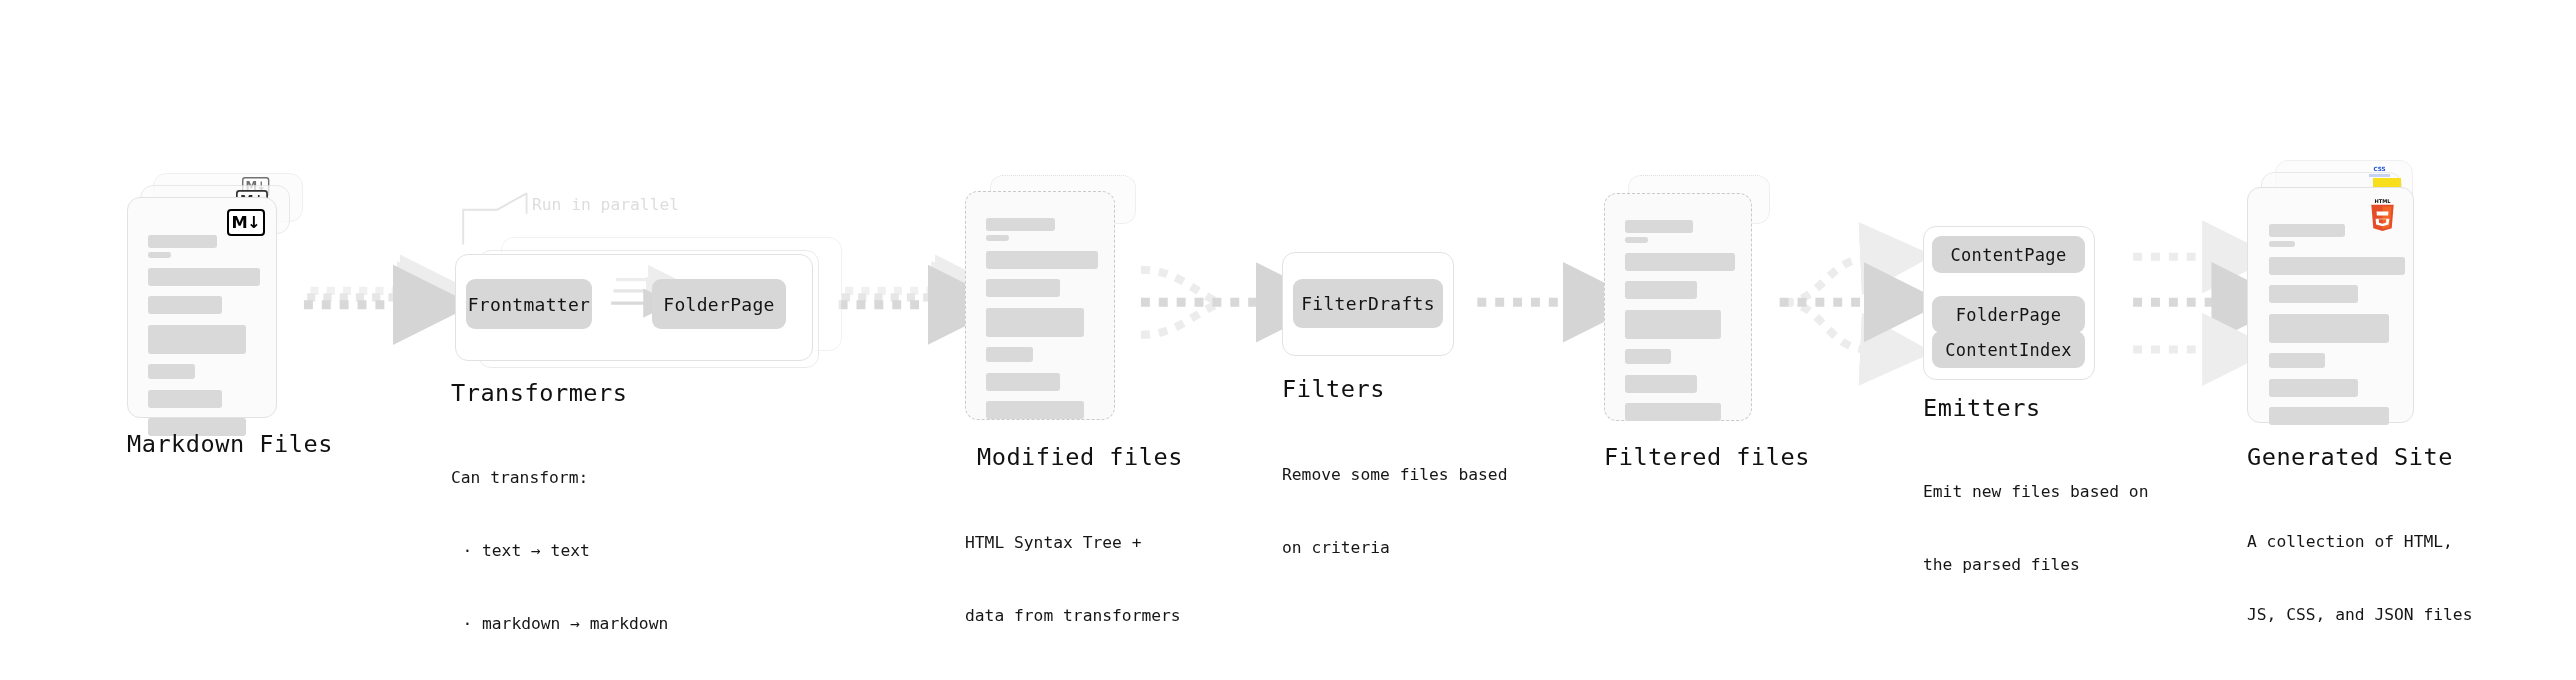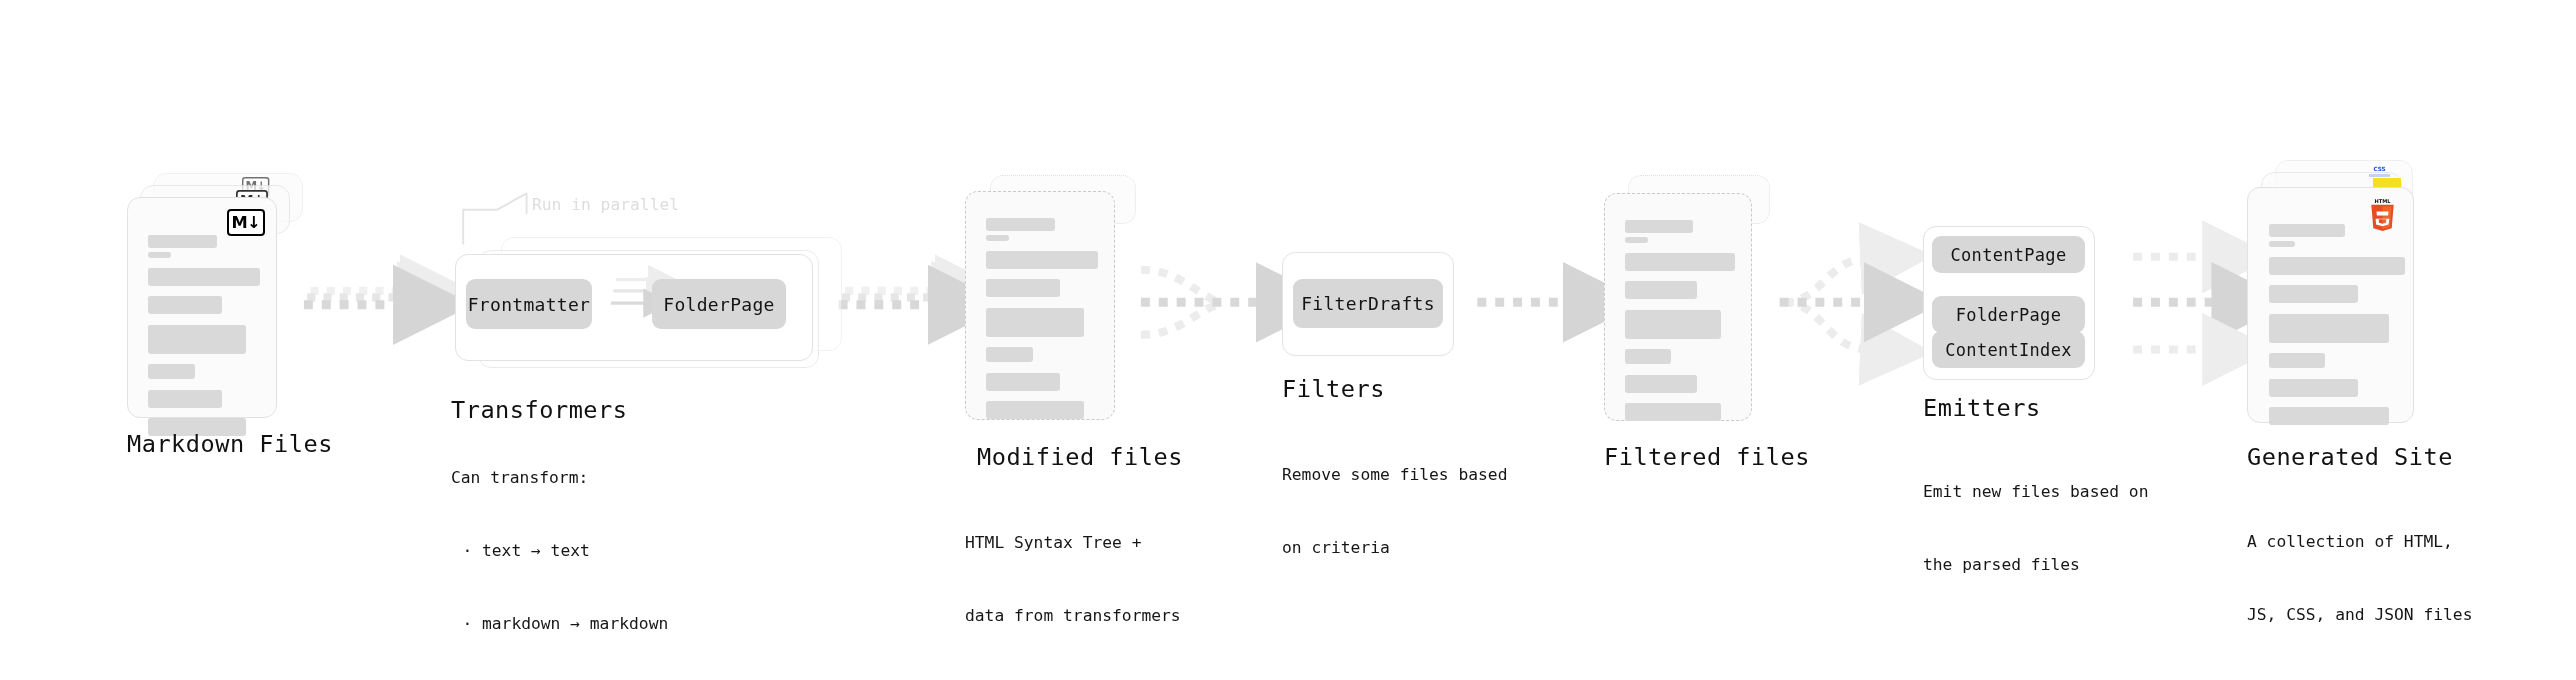--- a/index.html
+++ b/index.html
@@ -164,21 +164,21 @@
     <line x1="752" y1="373" x2="794" y2="373" stroke="#d9d9d9" stroke-width="4" marker-end="url(#ah)"></line>
   </svg>
 
   <div class="chip" style="left:466px;top:279px;width:126px;height:50px;">
     <span>Frontmatter</span>
   </div>
   <div class="chip" style="left:652px;top:279px;width:134px;height:50px;">
     <span>FolderPage</span>
   </div>
 
-  <div class="title" style="left:451px;top:379px;margin-top:17px;">Transformers</div>
+  <div class="title" style="left:451px;top:379px;">Transformers</div>
   <div class="sub" style="left:451px;top:417px;">
     <div>Can transform:</div>
     <div style="padding-left:11.4px;">· text → text</div>
     <div style="padding-left:11.4px;text-align:right;">· markdown → markdown</div>
     
   </div>
 </div>
 
 <div class="stage">
   <div class="doc dotted ghost1" style="left:990px;top:175px;width:146px;height:49px;"></div>

